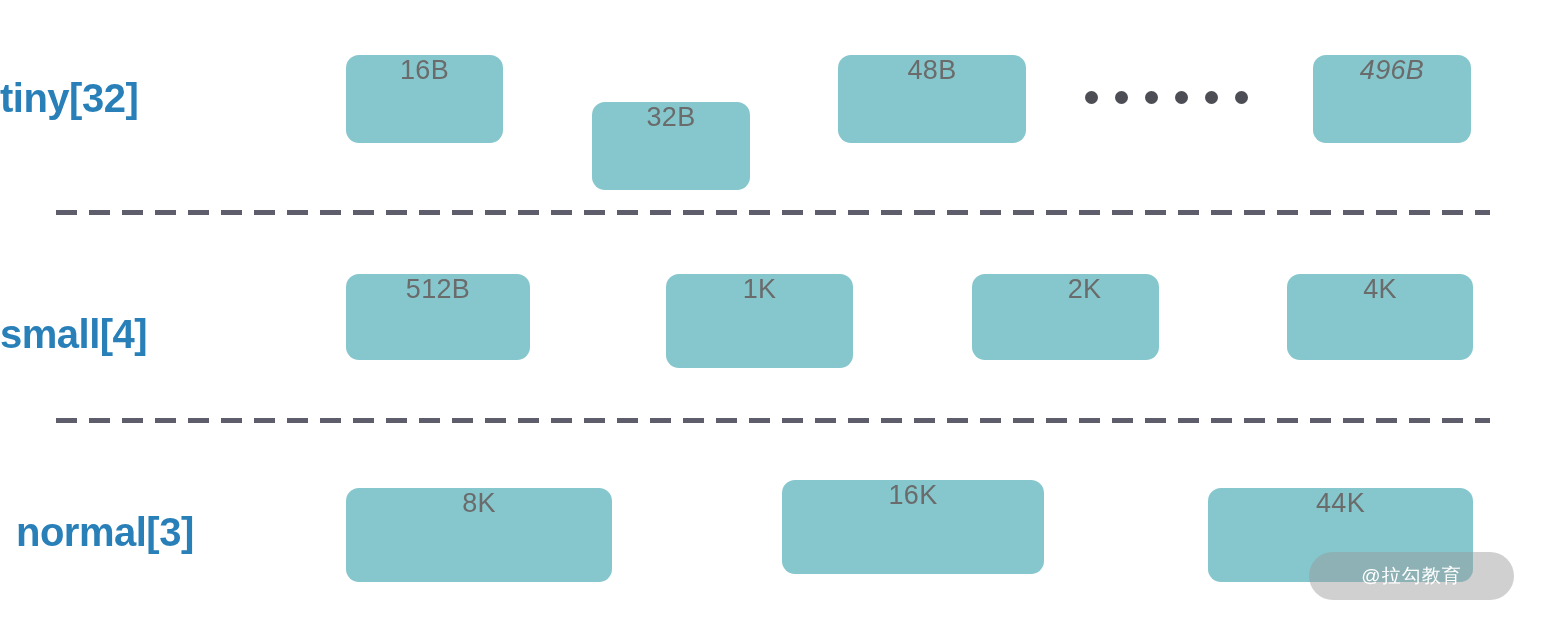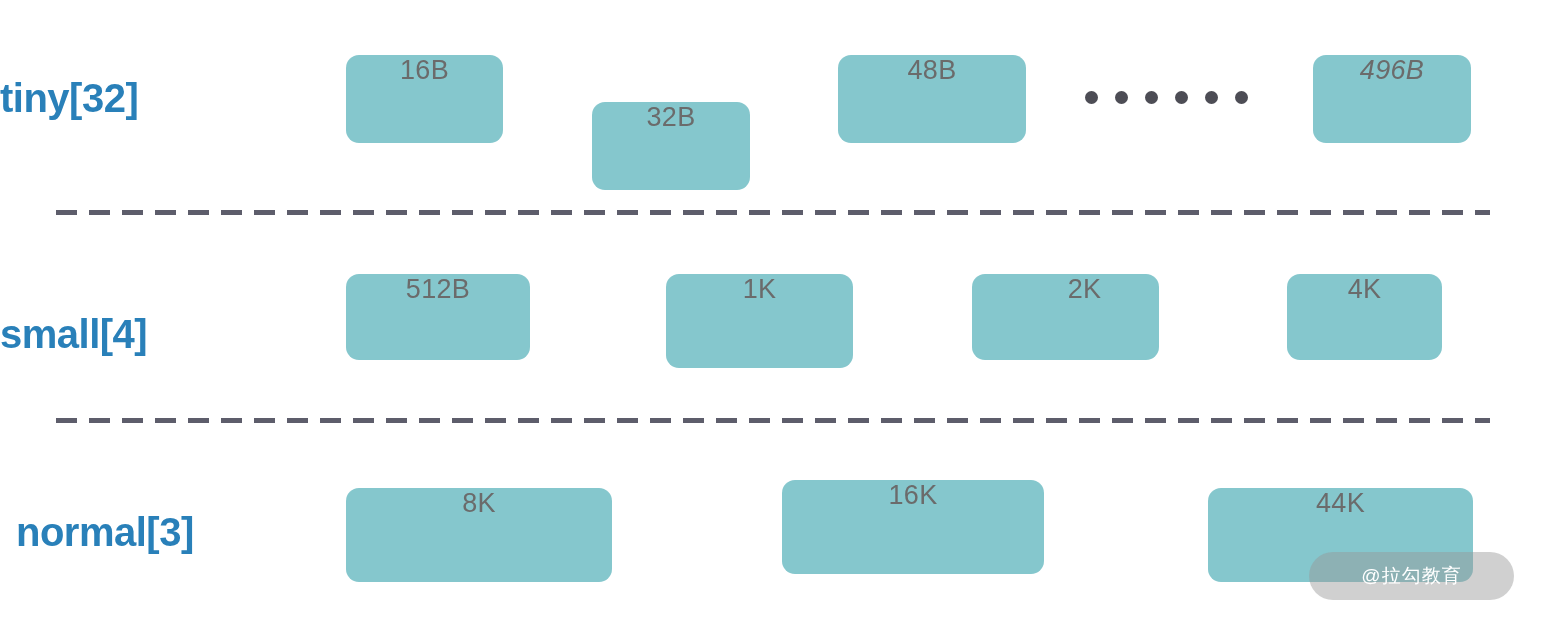--- a/index.html
+++ b/index.html
@@ -131,21 +131,21 @@
 
     <div class="block" style="left:346px; top:274px; width:184px; height:86px;">
       <span>512B</span>
     </div>
     <div class="block" style="left:658px; top:274px; width:187px; height:94px;margin-left:8px;">
       <span>1K</span>
     </div>
     <div class="block" style="left:972px; top:274px; width:187px; height:86px;padding-left:38px;">
       <span>2K</span>
     </div>
-    <div class="block" style="left:1287px; top:274px; width:155px; height:86px;">
+    <div class="block" style="left:1287px; top:274px; width:186px; height:86px;">
       <span>4K</span>
     </div>
   </div>
 
   <div class="row" style="top:0;">
     <div class="row-label" style="top:512px;margin-left:16px;">normal[3]</div>
 
     <div class="block" style="left:346px; top:488px; width:266px; height:94px;">
       <span>8K</span>
     </div>

